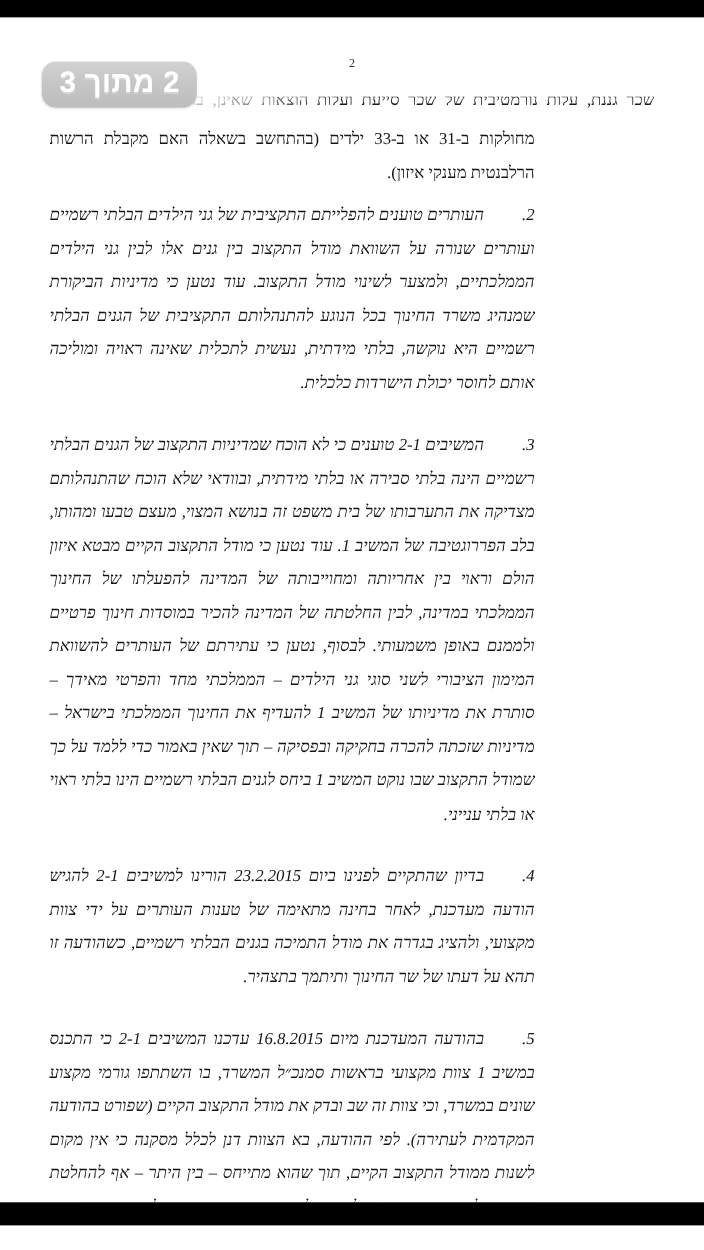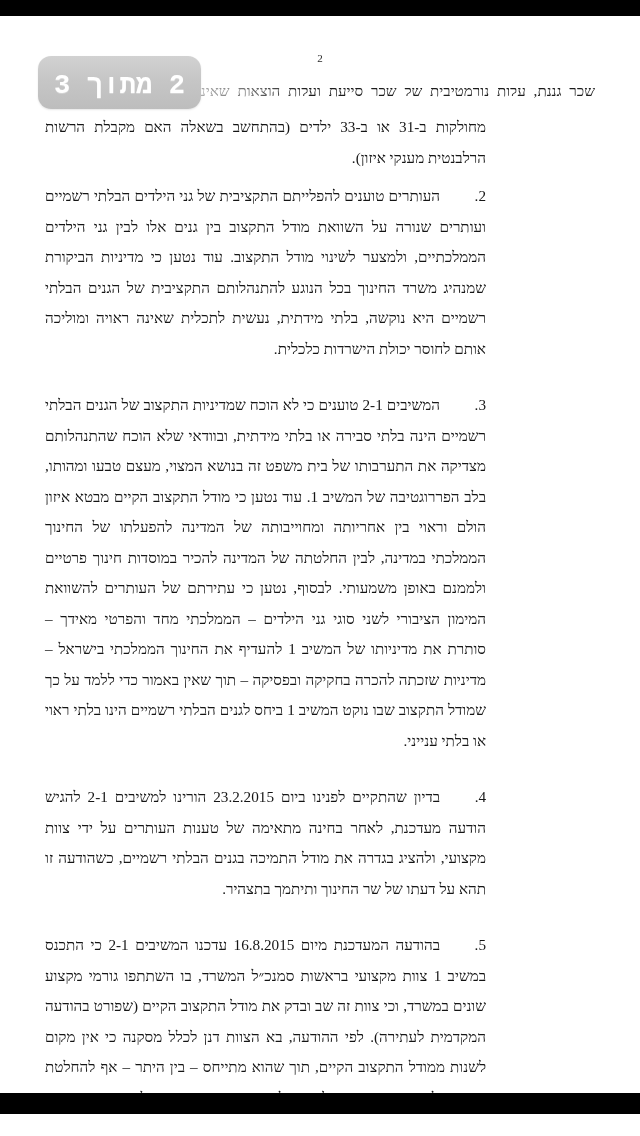--- a/index.html
+++ b/index.html
@@ -35,26 +35,26 @@
     background: #ffffff;
     overflow: hidden;
   }
 
   
   .page-badge {
     position: absolute;
     top: 40px;
     left: 38px;
     min-width: 126px;
-    padding: 17px 16px 9px;
+    padding: 6px 16px 9px;
     box-sizing: border-box;
     border-radius: 13px;
     background: linear-gradient(to bottom, #d2d2d2 0%, #c6c6c6 45%, #bdbdbd 100%);
     color: #ffffff;
-    font-family: Liberation Mono, monospace;
+    font-family: Liberation Sans, sans-serif;
     font-size: 27px;
     font-weight: 700;
     line-height: 1.0;
     text-align: center;
     letter-spacing: 0.2px;
     z-index: 20;
     direction: rtl;
     text-shadow: 0 1px 0 rgba(255,255,255,0.28);
     box-shadow: 0 1px 2px rgba(0,0,0,0.10);
   }
@@ -119,20 +119,21 @@
 
   
   .clause {
     margin: 0 0 26px 0;
     font-size: 15.2px;
     line-height: 30.5px;
     color: #151515;
     text-align: justify;
     text-align-last: right;
     position: relative;
+    font-style: italic;
   }
   .clause .clause-number {
     display: inline-block;
     min-width: 16px;
     margin-left: 30px;
     text-align: right;
   }
   .clause .clause-text {
     display: inline;
   }

